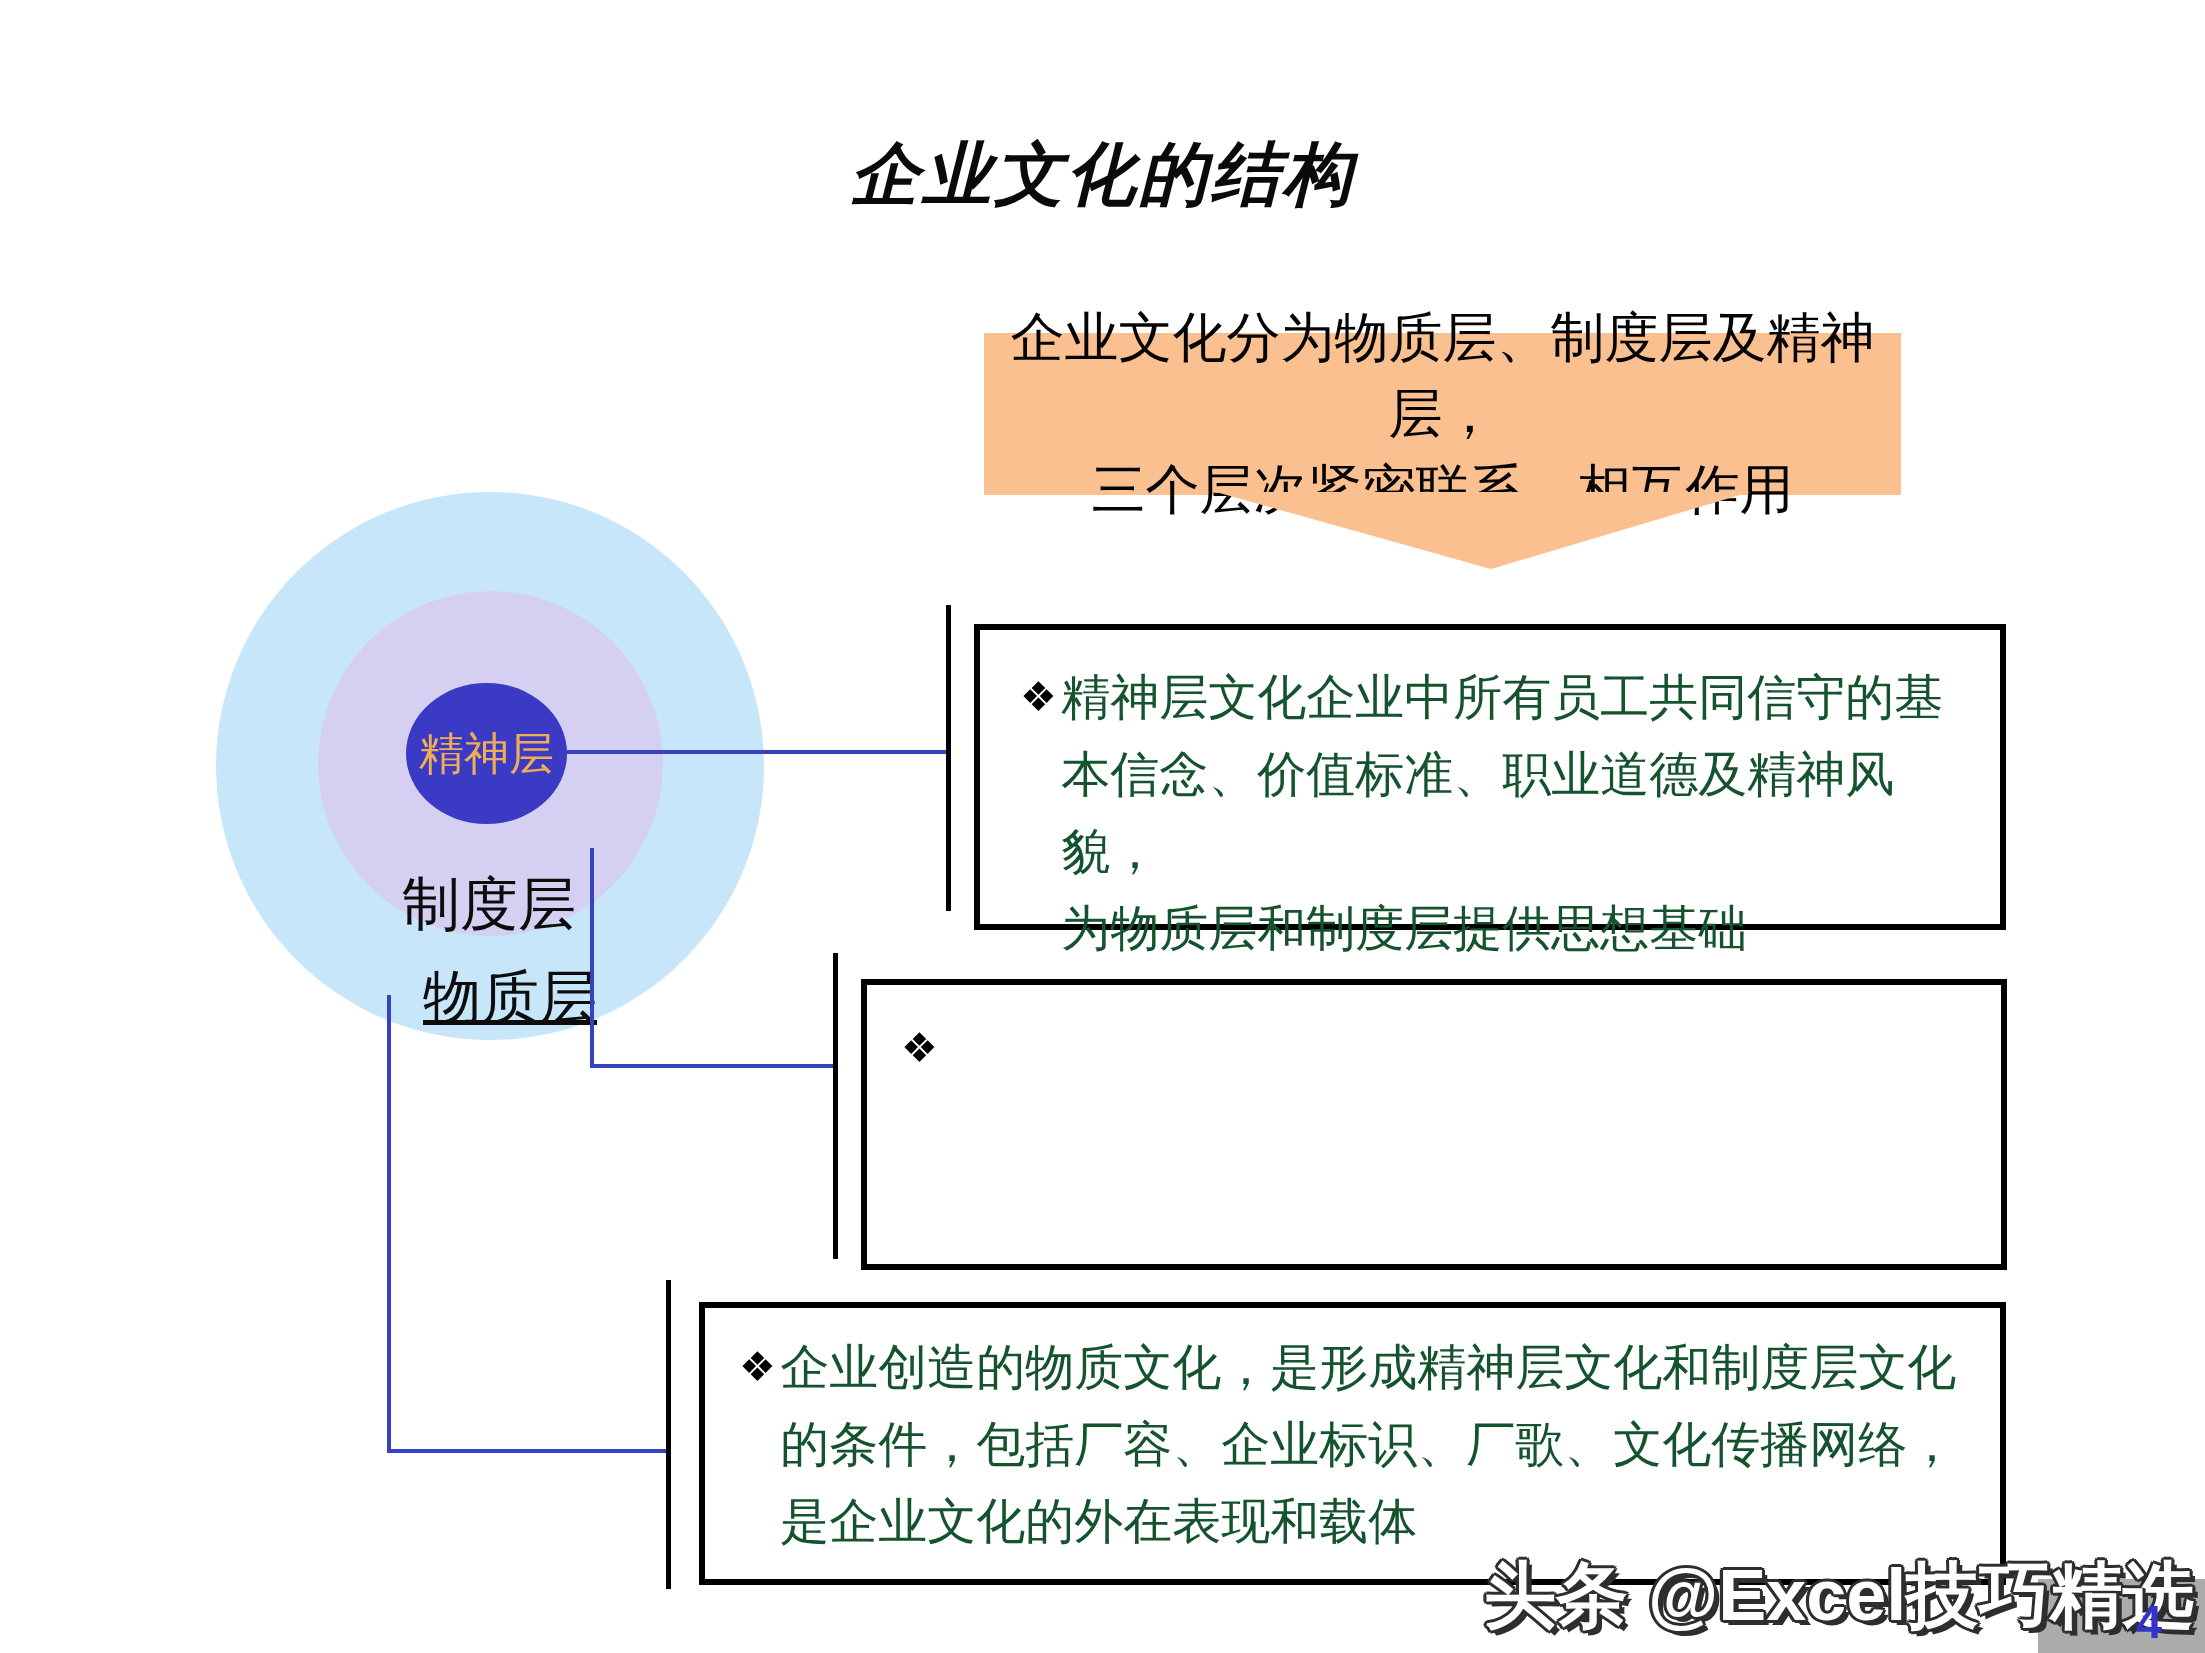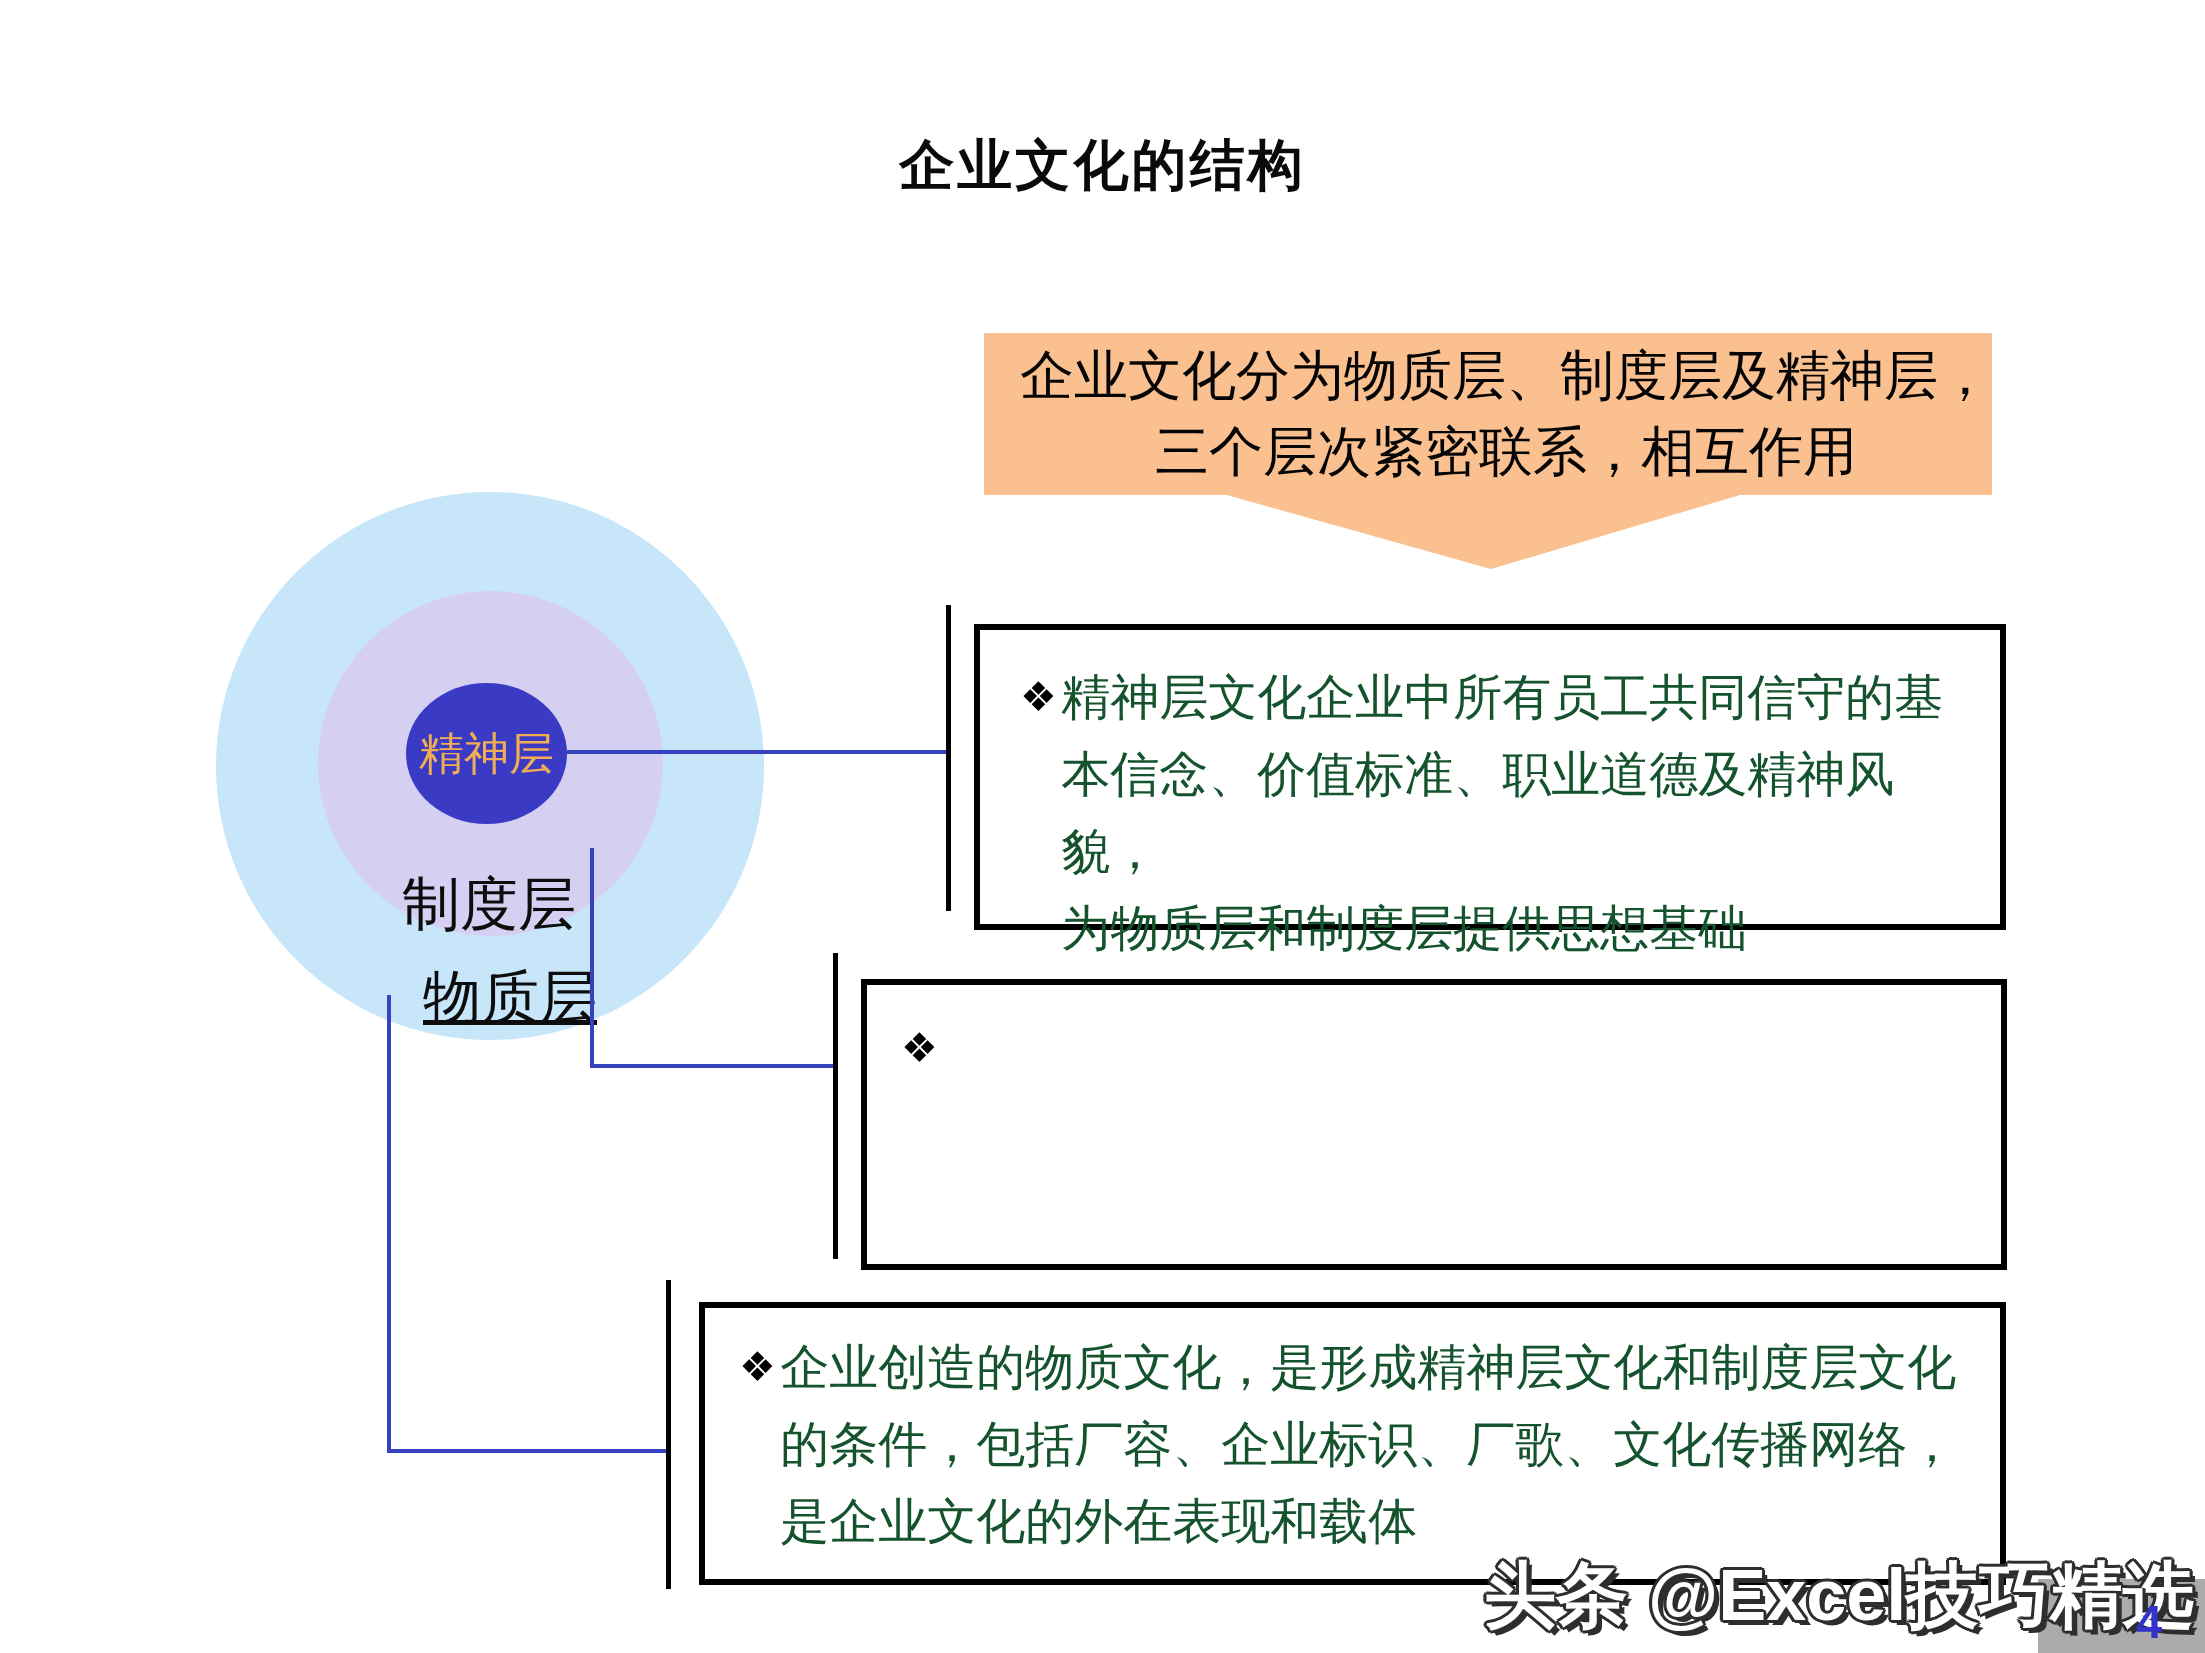--- a/index.html
+++ b/index.html
@@ -8,28 +8,28 @@
     width:2205px;height:1654px;
     background:#ffffff;
     overflow:hidden;
     font-family:"Liberation Serif","DejaVu Serif",serif;
   }
   
   .slide-title{
     position:absolute;top:129px;left:0;width:2205px;
     text-align:center;
     font-family:"Liberation Sans","DejaVu Sans",sans-serif;
-    font-weight:800;font-size:55px;color:#0a0a0a;
-    letter-spacing:3.1px;white-space:nowrap;
+    font-weight:800;font-size:69px;color:#0a0a0a;
+    letter-spacing:3.1px;white-space:nowrap;font-style:italic;
   }
   
   .callout-box{
-    position:absolute;left:984px;top:333px;width:1008px;height:162px;
+    position:absolute;left:984px;top:333px;width:917px;height:162px;
     background:var(--callout-bg,#FAC090);
-    display:flex;align-items:center;justify-content:flex-end;
+    display:flex;align-items:center;justify-content:flex-start;
   }
   .callout-text{
     white-space:pre-line;text-align:center;
     font-size:54px;line-height:76px;color:#050505;
   }
   .callout-arrow{
     position:absolute;left:1216px;top:492px;width:534px;height:77px;
     background:var(--callout-bg,#FAC090);
     clip-path:polygon(0 0,100% 0,51.5% 100%);
   }

